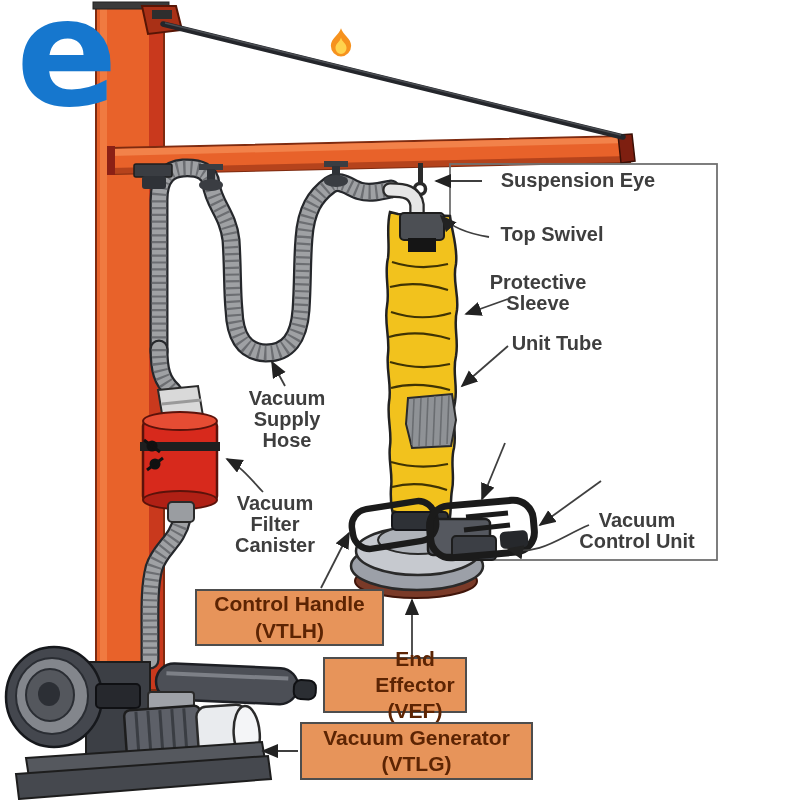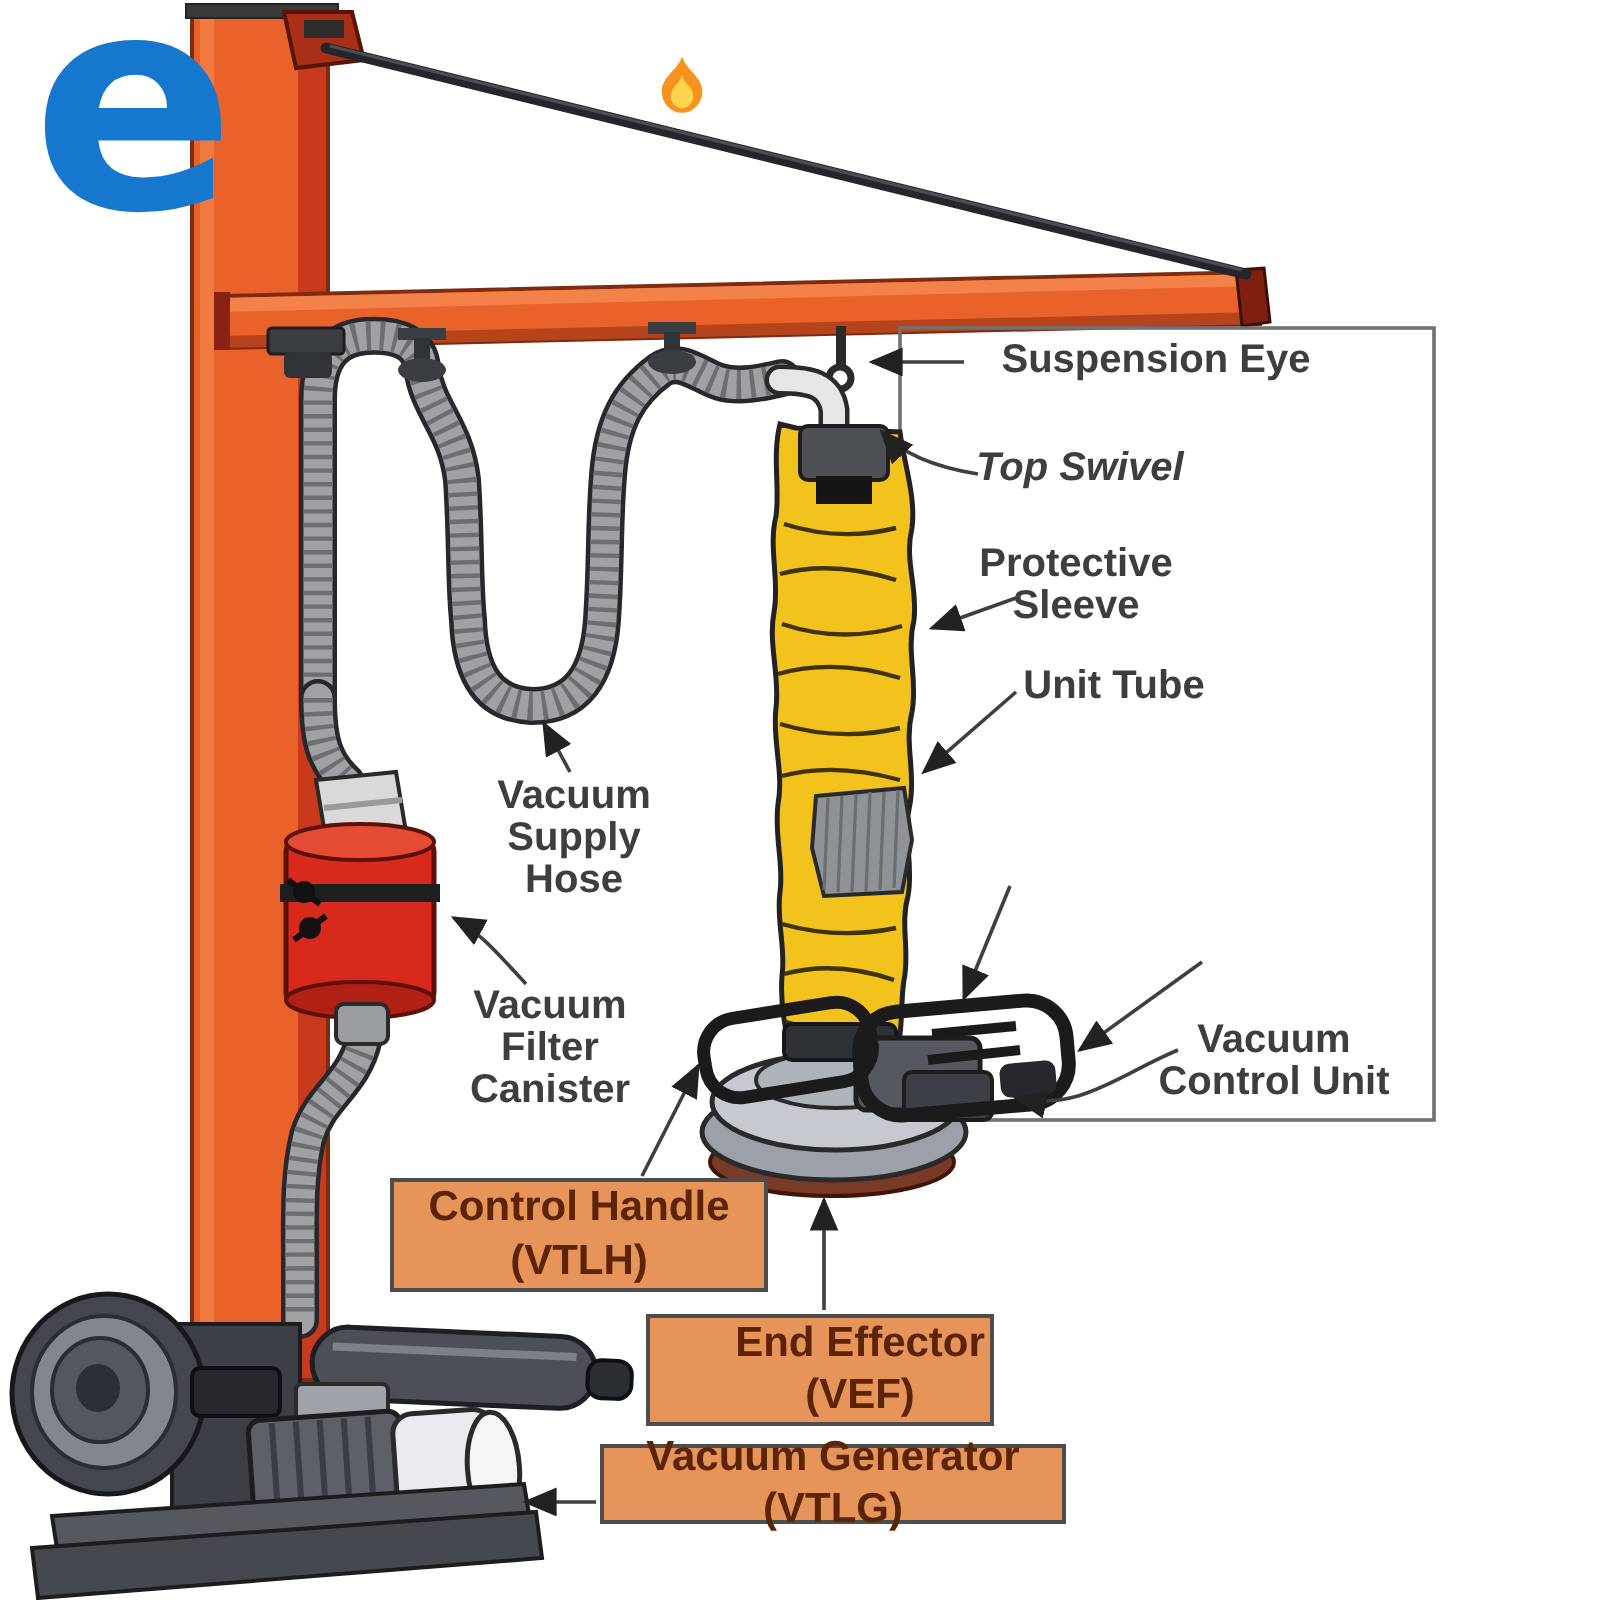--- a/index.html
+++ b/index.html
@@ -228,33 +228,33 @@
 
   <div class="logo">
     <span class="logo-e">e</span>
     <svg class="flame" width="24" height="30" viewBox="0 0 26 32">
       <path class="flame-o" d="M13,0 C15,7 24,11 24,19 a11,11.5 0 1,1 -22,0 C2,11 11,7 13,0 Z"></path>
       <path class="flame-y" d="M13,10 C14,15 19,16 19,21.5 a6,6.5 0 1,1 -12,0 C7,16 12,15 13,10 Z"></path>
     </svg>
   </div>
 
   <div class="lbl" style="left:566px;top:170px;margin-left:12px;">Suspension Eye</div>
-  <div class="lbl" style="left:540px;top:224px;font-style:italic;">Top Swivel</div>
+  <div class="lbl" style="left:552px;top:224px;">Top Swivel</div>
   <div class="lbl" style="left:538px;top:272px;">Protective
 Sleeve</div>
   <div class="lbl" style="left:557px;top:333px;">Unit Tube</div>
   <div class="lbl" style="left:637px;top:510px;">Vacuum
 Control Unit</div>
   <div class="lbl" style="left:287px;top:388px;">Vacuum
 Supply
 Hose</div>
   <div class="lbl" style="left:275px;top:493px;">Vacuum
 Filter
 Canister</div>
 
   <div class="pbox" style="left:195px;top:589px;width:189px;height:57px;">Control Handle
 (VTLH)</div>
-  <div class="pbox" style="left:323px;top:657px;width:174px;height:56px;padding-left:40px;">End Effector
+  <div class="pbox" style="left:323px;top:657px;width:144px;height:56px;padding-left:40px;">End Effector
 (VEF)</div>
-  <div class="pbox" style="left:300px;top:722px;width:233px;height:40px;">Vacuum Generator
+  <div class="pbox" style="left:300px;top:722px;width:233px;height:58px;">Vacuum Generator
 (VTLG)</div>
 
 </div>
 
 </body></html>

